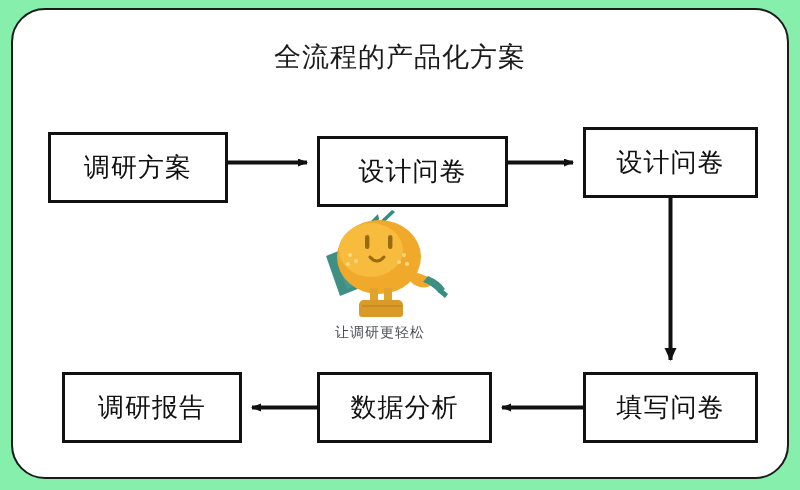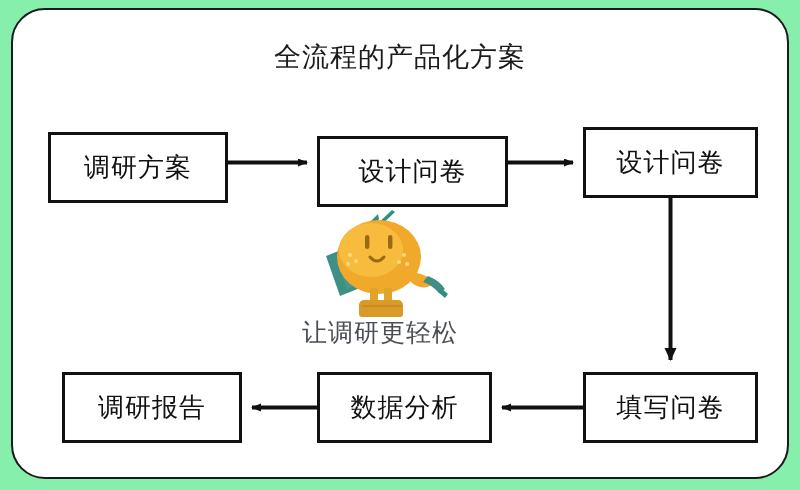--- a/index.html
+++ b/index.html
@@ -94,21 +94,21 @@
     top: 0px;
     width: 150px;
     height: 108px;
   }
   #tagline {
     position: absolute;
     left: 0;
     top: 108px;
     width: 180px;
     text-align: center;
-    font-size: 25px;
+    font-size: 14px;
     line-height: 28px;
     color: #4a4f56;
     letter-spacing: 1px;
     white-space: nowrap;
   }
 </style>
 </head>
 <body>
 
 <div id="canvas">

